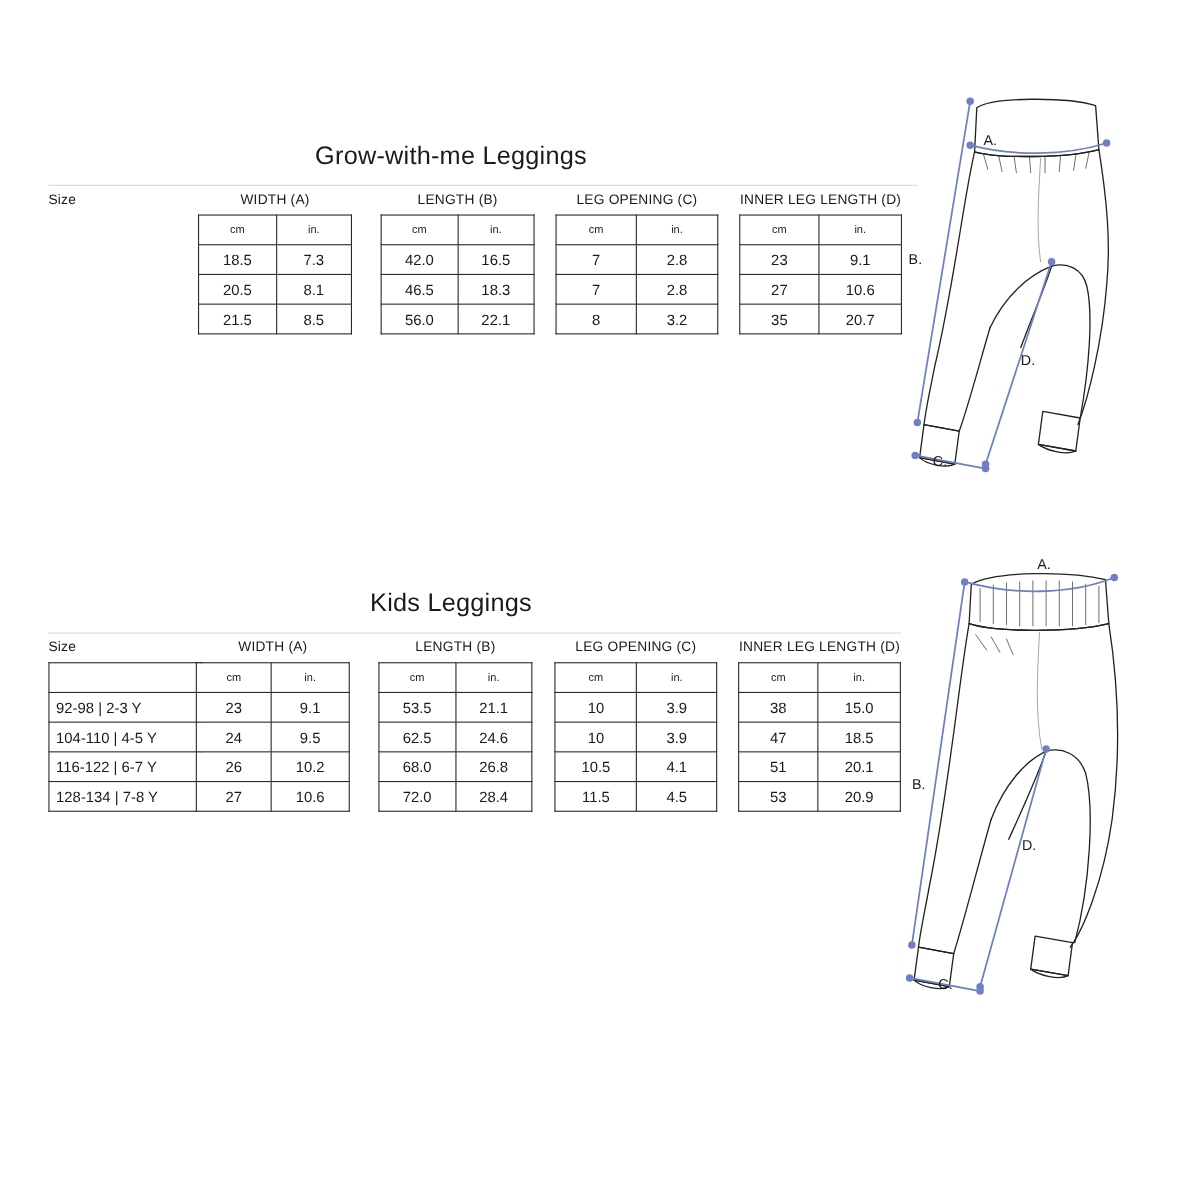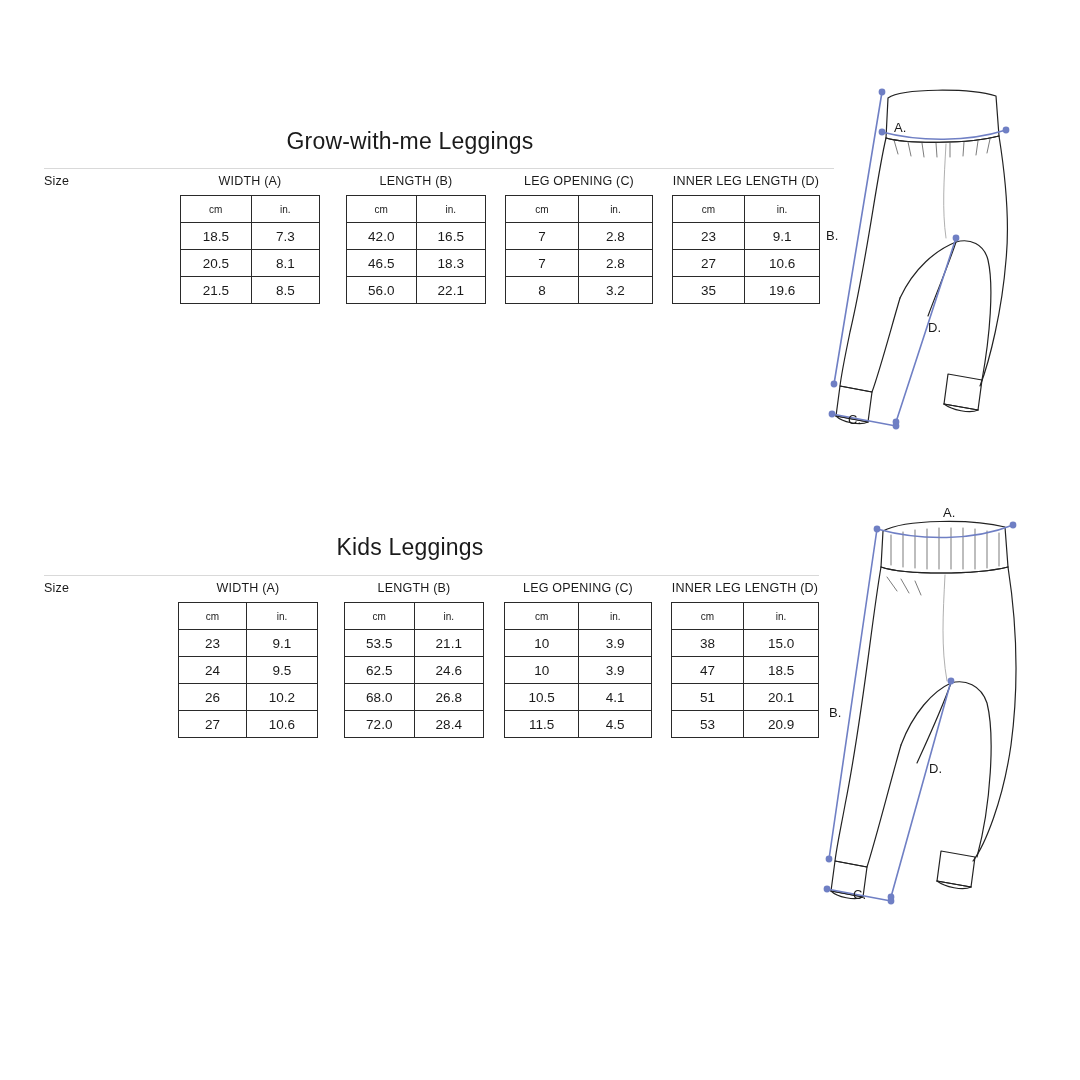--- a/index.html
+++ b/index.html
@@ -192,21 +192,21 @@
       <tr>
             <td>23</td>
             <td>9.1</td>
           </tr>
       <tr>
             <td>27</td>
             <td>10.6</td>
           </tr>
       <tr>
             <td>35</td>
-            <td>19.6</td>
+            <td>20.7</td>
           </tr>
     </tbody>
       </table>
   </div>
 
   <div class="illus" style="left:810px; top:70px; width:250px; height:380px;">
     <svg width="250" height="380" viewBox="0 0 250 380" xmlns="http://www.w3.org/2000/svg">
       <g fill="none" stroke="#222222" stroke-width="1.2" stroke-linejoin="round" stroke-linecap="round">
 
         <path d="M78 28 C 92 18, 160 18, 186 26 L 189 66 C 160 74, 96 74, 76 68 Z"></path>
@@ -270,20 +270,39 @@
 </div>
 
 <div class="section" id="section-kids">
 
   <div class="section-title" id="title-kids" style="top:64px;">Kids Leggings</div>
 
   <div class="rule" style="left:44px; top:105px; width:775px;"></div>
 
   <div class="table-block" style="left:44px; top:112px;">
     <div class="grp-label left-align" style="top:-1px; left:0; width:120px;">Size</div>
+    <table class="size-table" style="margin-top:20px;">
+      <tbody>
+          <tr>
+            <td style="width:126px; height:26px;"></td>
+          </tr>
+      <tr>
+            <td class="size-cell">92-98 | 2-3 Y</td>
+          </tr>
+      <tr>
+            <td class="size-cell">104-110 | 4-5 Y</td>
+          </tr>
+      <tr>
+            <td class="size-cell">116-122 | 6-7 Y</td>
+          </tr>
+      <tr>
+            <td class="size-cell">128-134 | 7-8 Y</td>
+          </tr>
+    </tbody>
+      </table>
   </div>
 
   <div class="table-block" style="left:178px; top:112px; width:140px;">
     <div class="grp-label" style="top:-1px;">WIDTH (A)</div>
     <table class="size-table" style="margin-top:20px;">
       <tbody>
           <tr>
         <th style="width:70px;">cm</th>
         <th style="width:70px;">in.</th>
       </tr>

